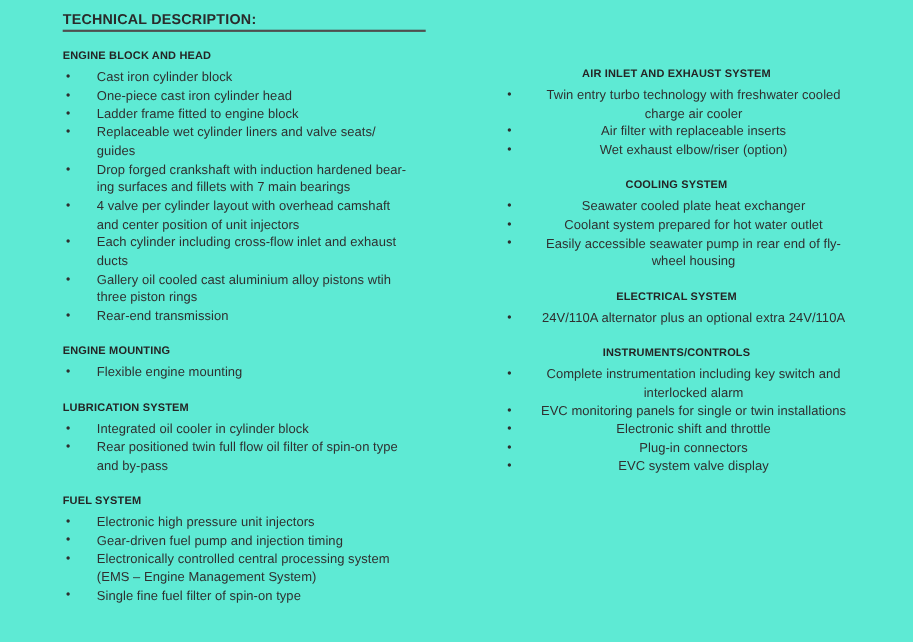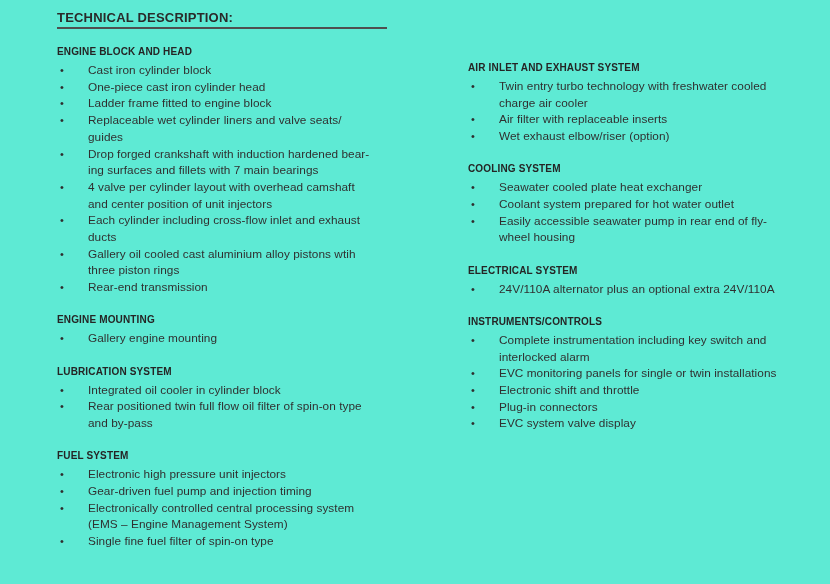--- a/index.html
+++ b/index.html
@@ -12,21 +12,21 @@
   }
   .page{position:absolute;inset:0;background:#5eead4;}
   .doc-header{position:absolute;left:57px;top:10px;width:332px;}
   .doc-title{
     font-size:13px;font-weight:bold;letter-spacing:.2px;
     line-height:16px;color:#2a2a2a;white-space:nowrap;
   }
   .title-underline{margin-top:1px;width:330px;height:2px;background:#4f4f4f;}
   .col{position:absolute;width:338px;}
   .col-left{left:57px;top:44px;}
-  .col-right{left:468px;top:60px;}
+  .col-right{left:446px;top:60px;text-align:center;}
   .section{margin:0 0 16.5px 0;}
   .section-title{
     font-size:10px;font-weight:bold;letter-spacing:.15px;
     line-height:15px;margin:0 0 3px 0;color:#252525;white-space:nowrap;
   }
   .bullet{display:flex;align-items:flex-start;}
   .dot{
     flex:none;width:31px;padding-left:3px;box-sizing:border-box;
     font-size:11px;line-height:16.7px;color:#2e2e2e;
   }
@@ -107,21 +107,21 @@
           <div class="txt">
             <div class="line">Rear-end transmission</div>
           </div>
         </div>
       </div>
       <div class="section">
         <div class="section-title">ENGINE MOUNTING</div>
         <div class="bullet">
           <div class="dot">•</div>
           <div class="txt">
-            <div class="line">Gallery engine mounting</div>
+            <div class="line">Flexible engine mounting</div>
           </div>
         </div>
       </div>
       <div class="section">
         <div class="section-title">LUBRICATION SYSTEM</div>
         <div class="bullet">
           <div class="dot">•</div>
           <div class="txt">
             <div class="line">Integrated oil cooler in cylinder block</div>
           </div>

